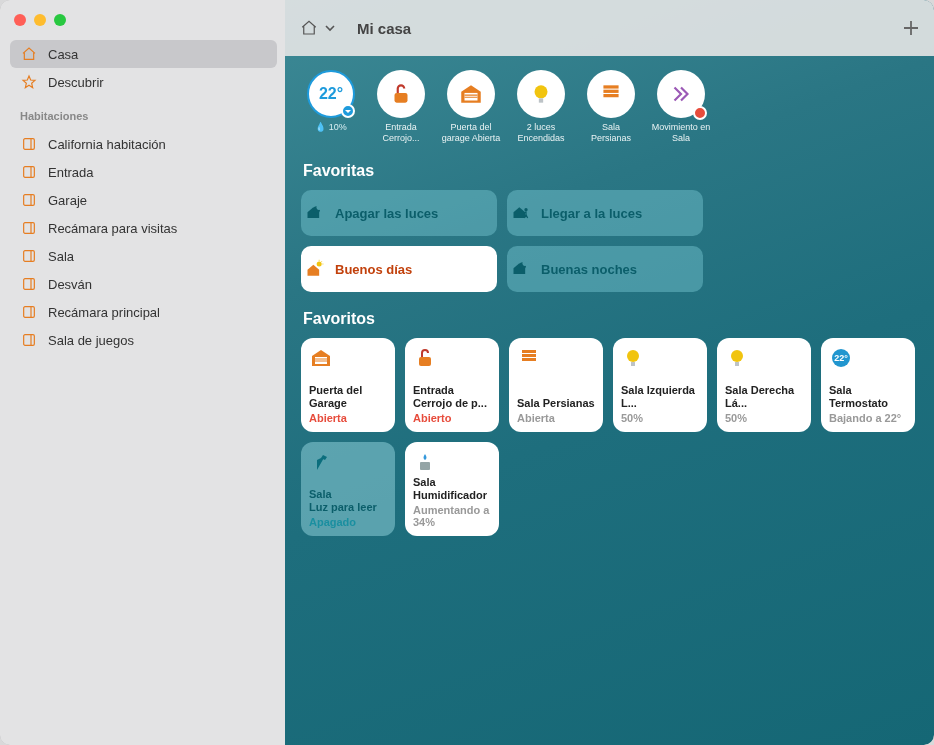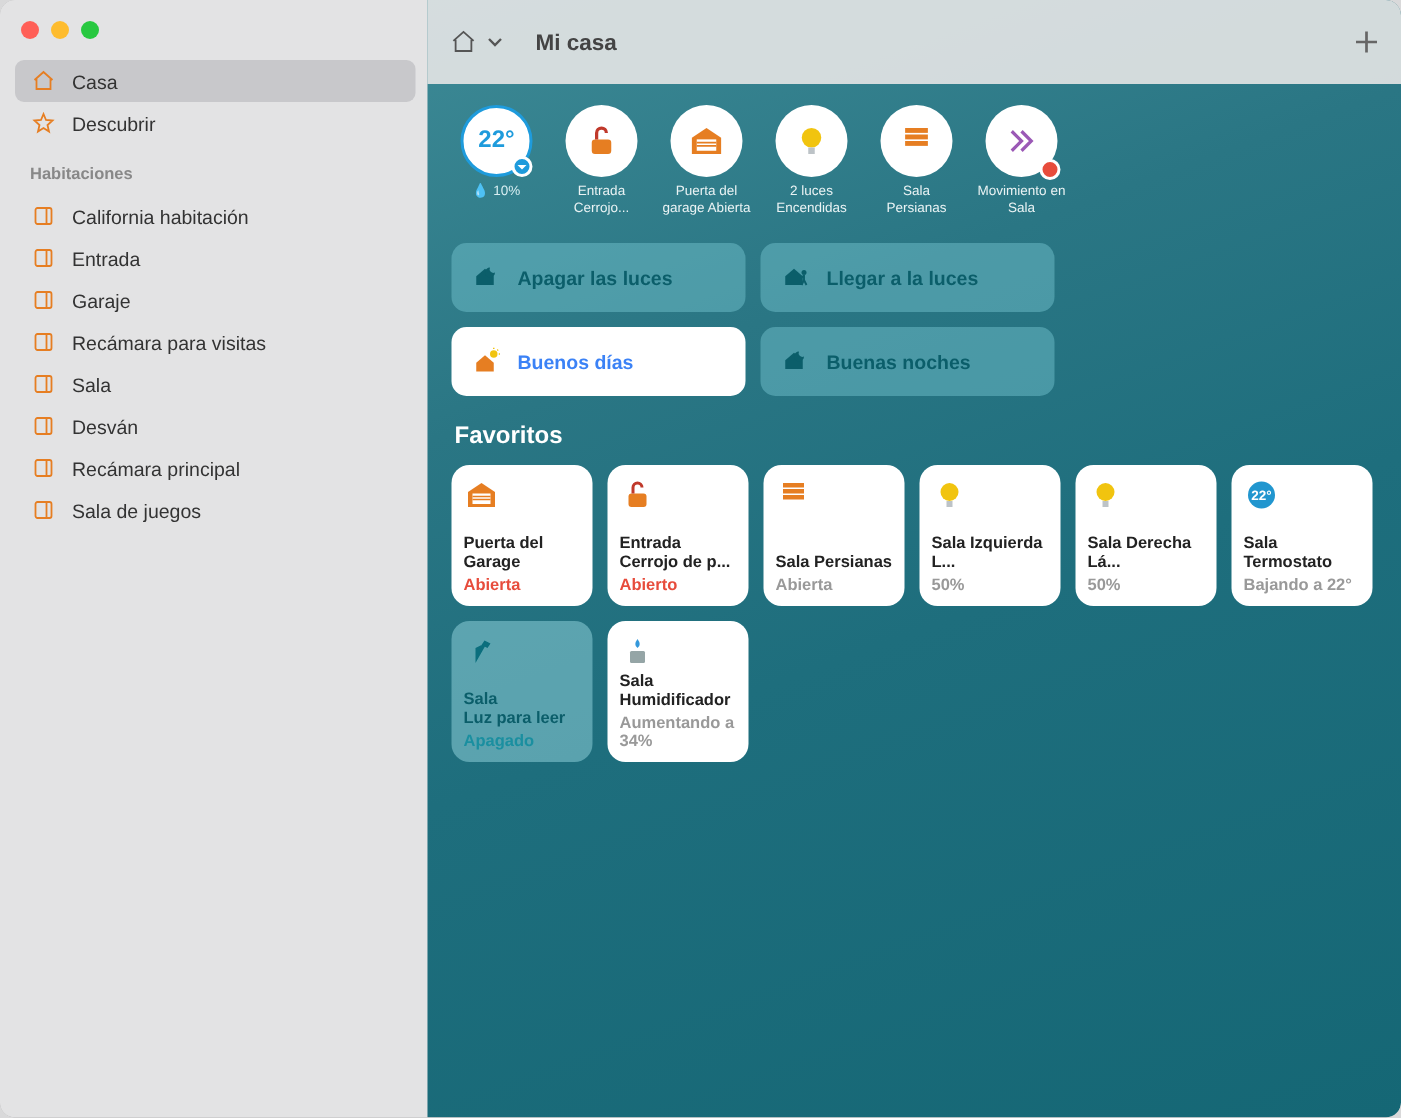--- a/index.html
+++ b/index.html
@@ -24,23 +24,23 @@
 .content { padding: 14px 16px; overflow: auto; }
 .status-row { display: flex; gap: 10px; margin-bottom: 18px; }
 .chip { width: 60px; display: flex; flex-direction: column; align-items: center; }
 .chip .circle { width: 48px; height: 48px; border-radius: 50%; background: #fff; display: flex; align-items: center; justify-content: center; position: relative; }
 .chip .lbl { font-size: 9px; line-height: 11px; color: #eaf3f4; text-align: center; margin-top: 4px; height: 22px; overflow: hidden; }
 .temp-circle { border: 2px solid #1e9bdc; color: #1e9bdc; font-weight: 600; font-size: 16px; }
 .temp-sub { font-size: 9px; color: #d8eef2; margin-top: 4px; }
 .chip .badge { position:absolute; bottom:-2px; right:-2px; width:14px; height:14px; border-radius:50%; background:#e74c3c; border:2px solid #fff; }
 .sec-title { color: #fff; font-weight: 700; font-size: 16px; margin: 8px 0 10px 2px; }
 .scene-grid { display: grid; grid-template-columns: 196px 196px; gap: 10px; margin-bottom: 18px; }
-.scene { height: 46px; border-radius: 10px; display: flex; align-items: center; gap: 10px; padding: 0 14px; font-size: 13px; font-weight: 600; cursor: default; }
+.scene { height: 46px; border-radius: 10px; display: flex; align-items: center; gap: 10px; padding: 0 4px; font-size: 13px; font-weight: 600; cursor: default; }
 .scene.dim { background: rgba(120,200,210,0.45); color: #0b5e6a; }
-.scene.on { background: #fff; color: #3b82f6; }
+.scene.on { background: #fff; color: #c2410c; }
 .scene .sic { width: 20px; height: 20px; display:flex; align-items:center; justify-content:center; }
 .fav-grid { display: grid; grid-template-columns: repeat(6, 94px); gap: 10px; }
 .tile { width: 94px; height: 94px; border-radius: 12px; background: #fff; padding: 8px; display: flex; flex-direction: column; cursor: default; }
 .tile.off { background: rgba(140,205,215,0.55); }
 .tile .tic { height: 26px; display:flex; align-items:flex-start; }
 .tile .tname { font-size: 11px; font-weight: 700; color: #222; line-height: 13px; margin-top: auto; }
 .tile.off .tname { color: #0b5e6a; }
 .tile .tstat { font-size: 11px; font-weight: 600; margin-top: 2px; }
 .stat-red { color: #e74c3c; }
 .stat-gray { color: #999; }
@@ -225,20 +225,21 @@
           <div class="chip">
             <div class="circle">
               <svg width="26" height="26" viewBox="0 0 24 24">
                 <path fill="none" stroke="#9b59b6" stroke-width="2" d="M6 6 L12 12 L6 18 M12 6 L18 12 L12 18"></path>
               </svg>
               <div class="badge"></div>
             </div>
             <div class="lbl">Movimiento en Sala</div>
           </div>
         </div>
+      <div class="sec-title">Favoritas</div>
       <div class="scene-grid" id="scenes">
           <div class="scene dim">
             <span class="sic">
               <svg width="20" height="20" viewBox="0 0 24 24">
                 <path fill="#0b5e6a" d="M3 11 L10 5 L17 11 V18 H3 Z"></path>
                 <path fill="#0b5e6a" d="M14 4 a4 4 0 1 0 4 4 a3 3 0 0 1 -4 -4"></path>
               </svg>
             </span>
             <span>Apagar las luces</span>
           </div>

